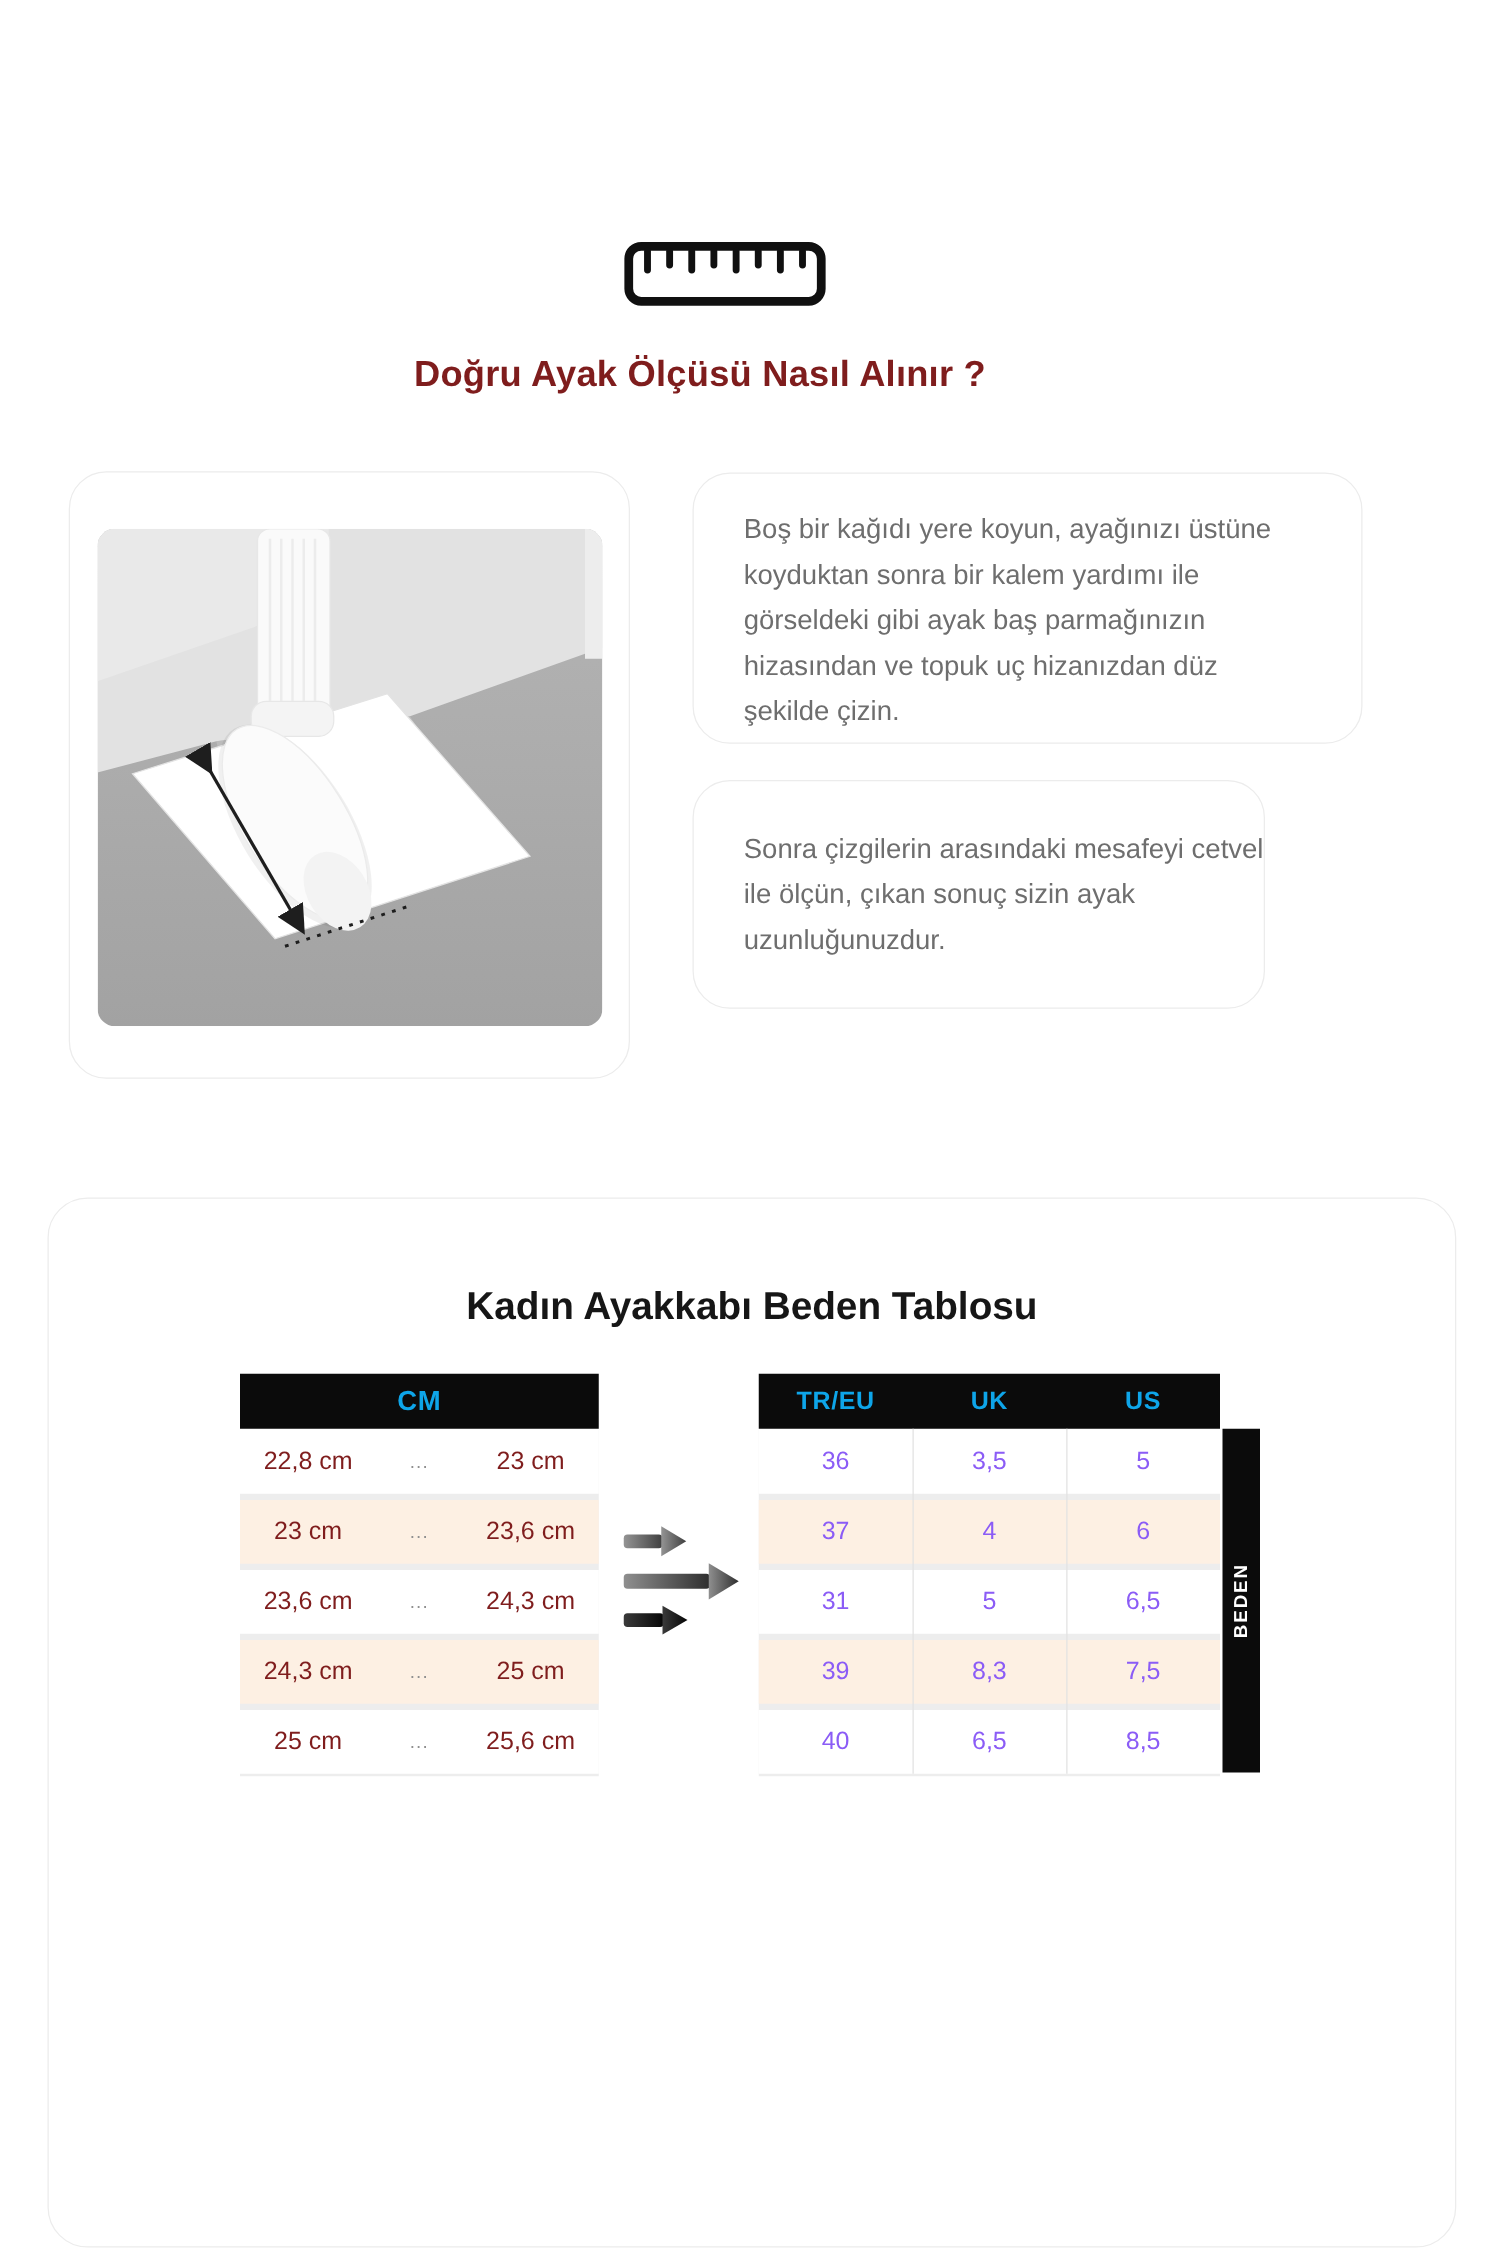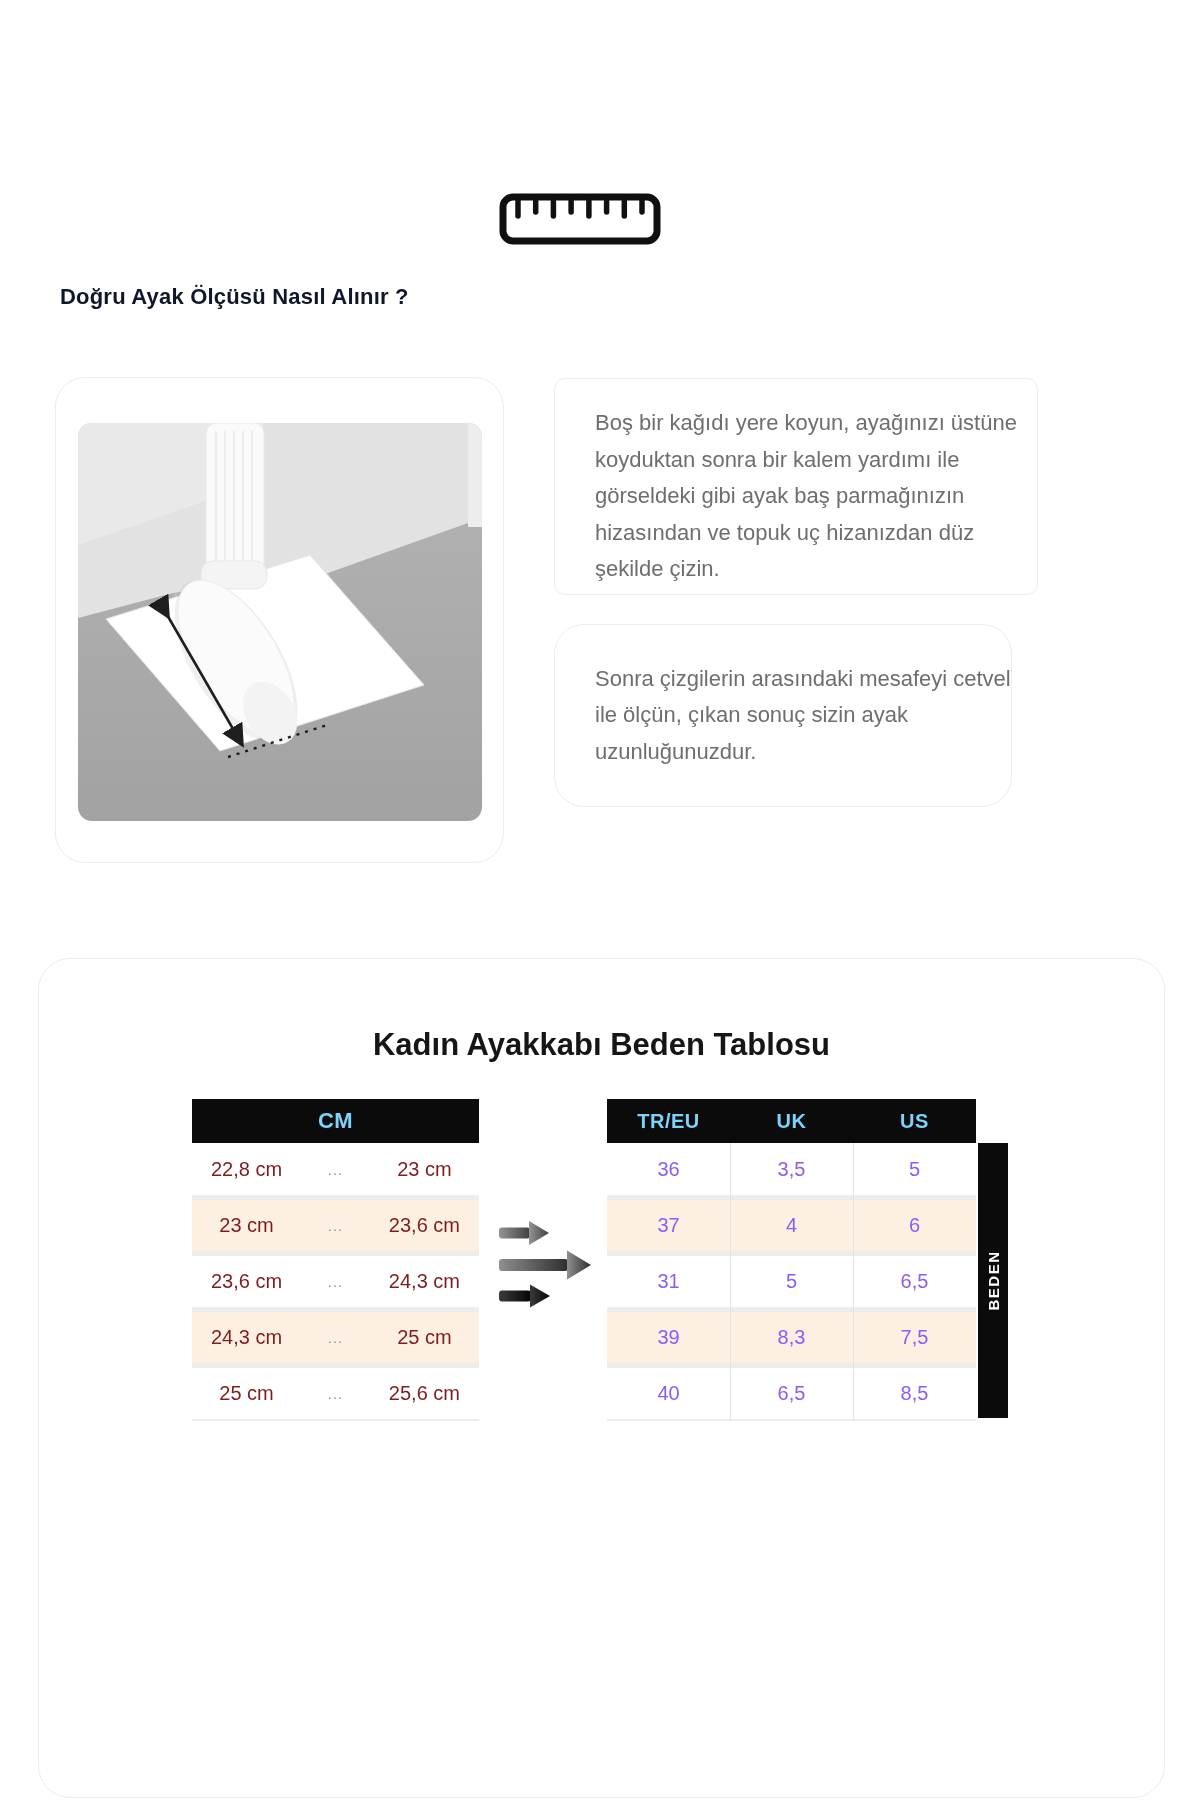--- a/index.html
+++ b/index.html
@@ -1,42 +1,42 @@
 <!DOCTYPE html>
 <html style="--accent: #fdf0e3;"><head>
 <meta charset="utf-8">
 <style>
   html,body{margin:0;padding:0;background:#ffffff;}
   body{font-family:"Liberation Sans","DejaVu Sans",sans-serif;}
   .canvas{position:relative;width:1200px;height:1800px;background:#fff;overflow:hidden;}
 
   
   .ruler-wrap{position:absolute;left:499px;top:193px;width:162px;height:52px;}
-  .main-title{position:absolute;left:60px;top:284px;width:1000px;
-    font-size:22px;font-weight:700;color:#0f172a;letter-spacing:.2px;}
+  .main-title{position:absolute;left:60px;top:284px;width:1000px;text-align:center;
+    font-size:29px;font-weight:700;color:#7f1d1d;letter-spacing:.2px;}
 
   
   .card{position:absolute;background:#fff;border:1.5px solid #ececec;border-radius:30px;box-sizing:border-box;}
   .card-photo{left:55px;top:377px;width:449px;height:486px;}
   .photo{position:absolute;left:22px;top:45px;width:404px;height:398px;border-radius:14px;overflow:hidden;}
-  .card-step1{left:554px;top:378px;width:484px;height:217px;border-radius:11px;}
+  .card-step1{left:554px;top:378px;width:536px;height:217px;}
   .card-step2{left:554px;top:624px;width:458px;height:183px;display:flex;align-items:center;}
   .step-text{color:#6e6e6e;font-size:22px;line-height:36.5px;width:424px;margin:0;}
   .card-step1 .step-text{position:absolute;left:40px;top:26px;}
   .card-step2 .step-text{margin-left:40px;}
 
   
   .card-chart{left:38px;top:958px;width:1127px;height:840px;border-radius:32px;}
   .chart-title{position:absolute;left:0;top:68px;width:100%;text-align:center;
     font-size:31px;font-weight:700;color:#161616;}
 
   .table{position:absolute;box-sizing:border-box;}
   .cm-table{left:153px;top:140px;width:287px;}
   .size-table{left:568px;top:140px;width:369px;}
-  .thead{height:44px;background:#0b0b0b;color:#7dd3fc;display:flex;align-items:center;justify-content:center;
+  .thead{height:44px;background:#0b0b0b;color:#0ea5e9;display:flex;align-items:center;justify-content:center;
     font-size:22px;font-weight:600;letter-spacing:.5px;}
   .size-table .thead .hcell{flex:1;text-align:center;font-size:20px;font-weight:600;}
   .rows-wrap{background:#ededed;padding-bottom:2px;}
   .trow{height:51px;margin-top:5px;background:#fff;display:flex;align-items:center;}
   .trow:first-child{margin-top:1px;}
   .trow.alt{background:var(--accent,#fdf0e3);}
   .cm-row .cell{text-align:center;color:#7f1d1d;font-size:20px;}
   .cm-row .from,.cm-row .to{width:38%;}
   .cm-row .sep{width:24%;color:#8f8f8f;font-size:15px;letter-spacing:1px;}
   .size-row .cell{flex:1;text-align:center;color:#8b5cf6;font-size:20px;}

